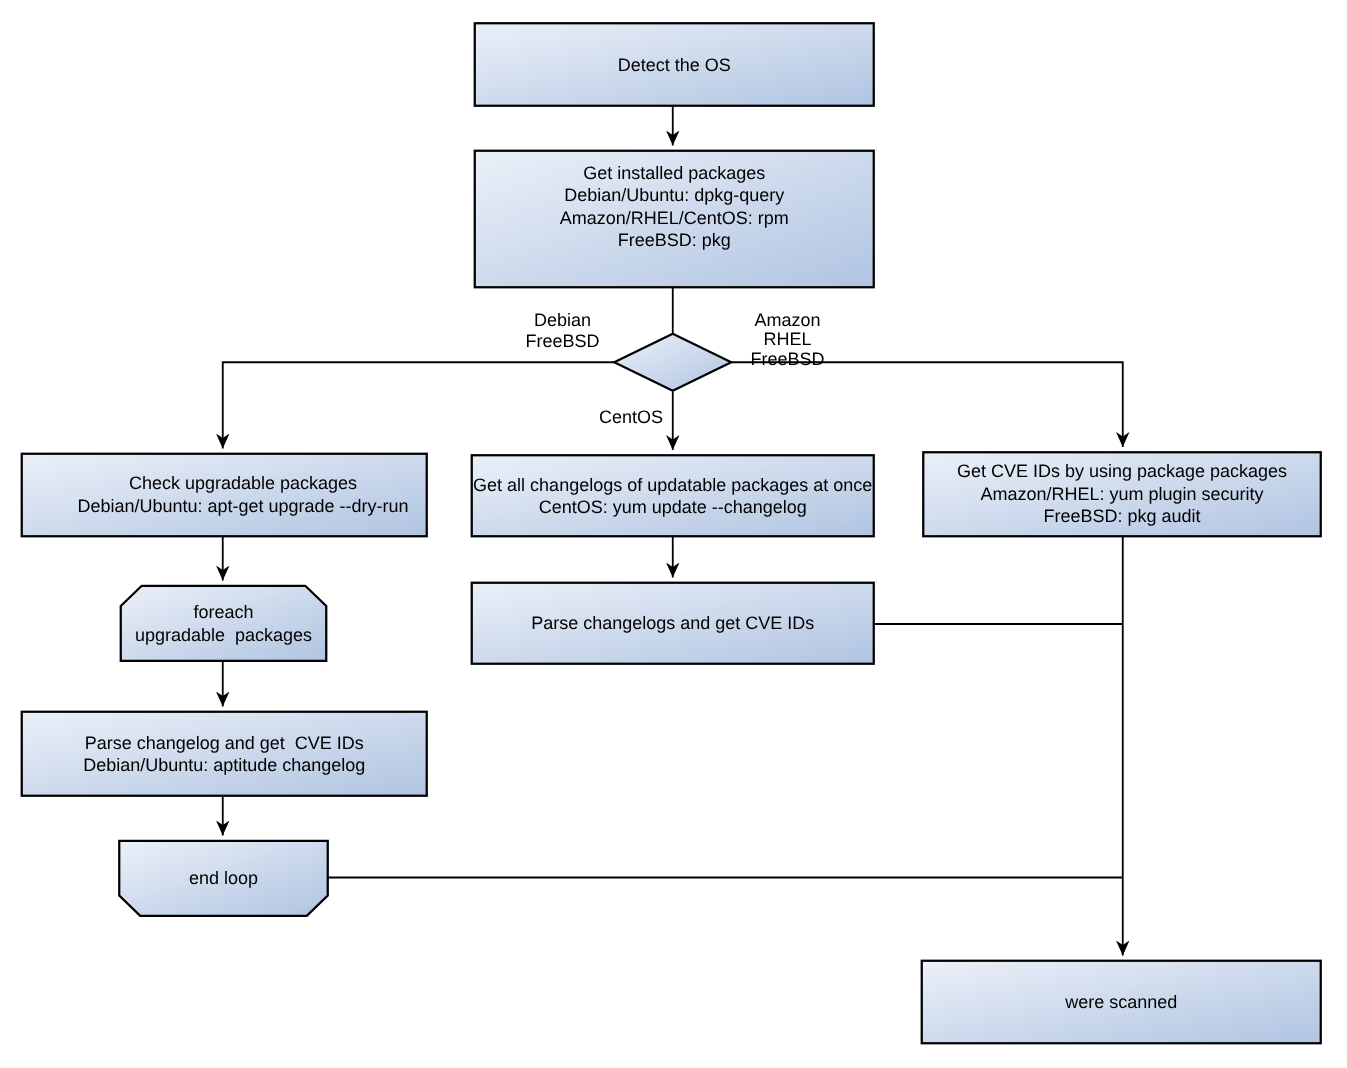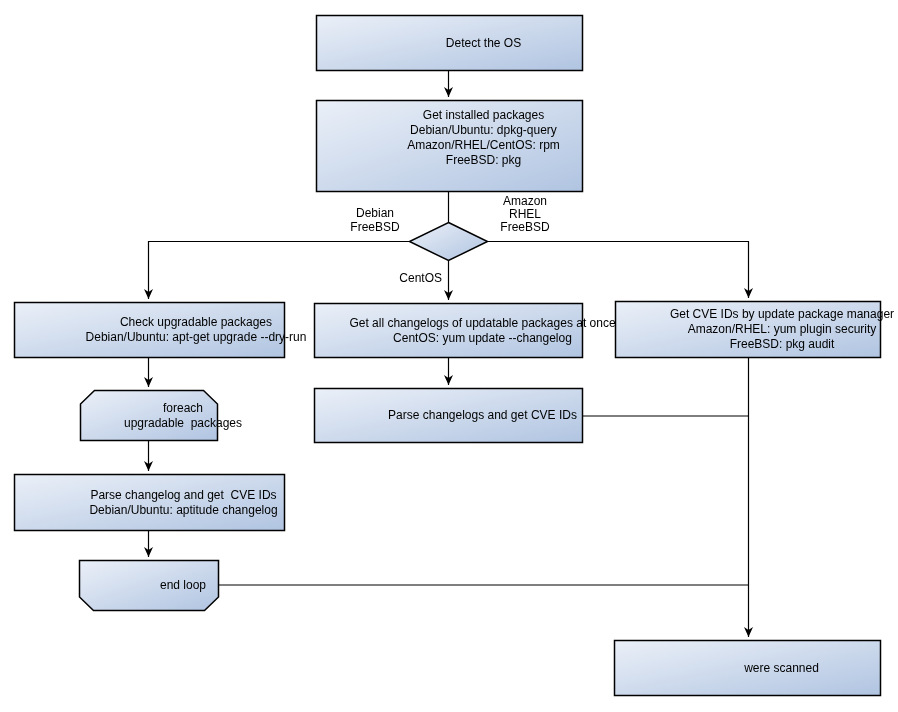--- a/index.html
+++ b/index.html
@@ -26,33 +26,32 @@
   .node-text {
     position: absolute;
     display: flex;
     flex-direction: column;
     justify-content: center;
     align-items: center;
     text-align: right;
     font-size: 12px;
     line-height: 15px;
     pointer-events: none;
-    margin-left: 34px;
   }
   .node-text .line {
     white-space: pre; 
   }
   .flow-label {
     position: absolute;
     font-size: 12px;
     line-height: 14px;
     text-align: center;
   }
   .flow-label .line { white-space: pre; }
-  .lbl-amazon { line-height: 13px; }
+  .lbl-amazon { line-height: 13px; margin-top: 12px; }
   .lbl-centos { text-align: right; }
 
   
   .n-detect   { left: 316px; top: 15px;  width: 267px; height: 56px; }
   .n-installed{ left: 316px; top: 100px; width: 267px; height: 76px; }
   .n-check    { left: 14px;  top: 302px; width: 296px; height: 56px; }
   .n-foreach  { left: 80px;  top: 390px; width: 138px; height: 51px; }
   .n-parse1   { left: 14px;  top: 474px; width: 271px; height: 57px; }
   .n-endloop  { left: 79px;  top: 560px; width: 140px; height: 51px; }
   .n-getlogs  { left: 314px; top: 303px; width: 269px; height: 55px; }
@@ -143,21 +142,21 @@
   <div class="node-text n-getlogs">
     <div class="line">Get all changelogs of updatable packages at once</div>
     <div class="line">CentOS: yum update --changelog</div>
   </div>
 
   <div class="node-text n-parselogs">
     <div class="line">Parse changelogs and get CVE IDs</div>
   </div>
 
   <div class="node-text n-getcve">
-    <div class="line">Get CVE IDs by update package manager</div>
+    <div class="line">Get CVE IDs by using package packages</div>
     <div class="line">Amazon/RHEL: yum plugin security</div>
     <div class="line">FreeBSD: pkg audit</div>
   </div>
 
   <div class="node-text n-scanned">
     <div class="line">were scanned</div>
   </div>
 
   <div class="flow-label lbl-debian">
     <div class="line">Debian</div>

